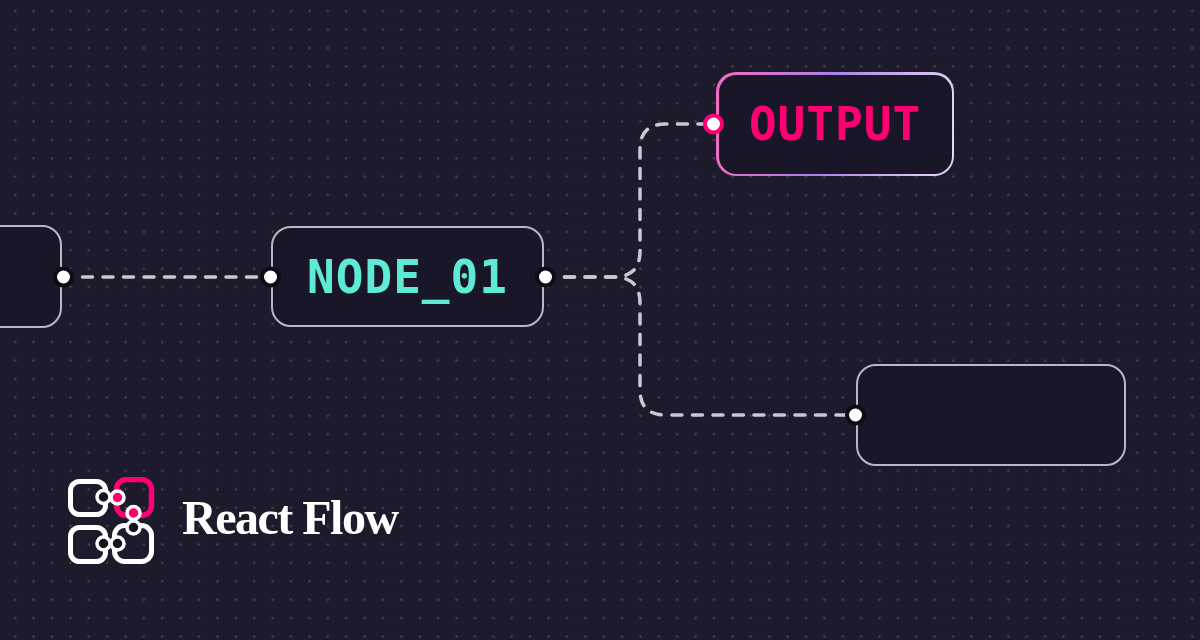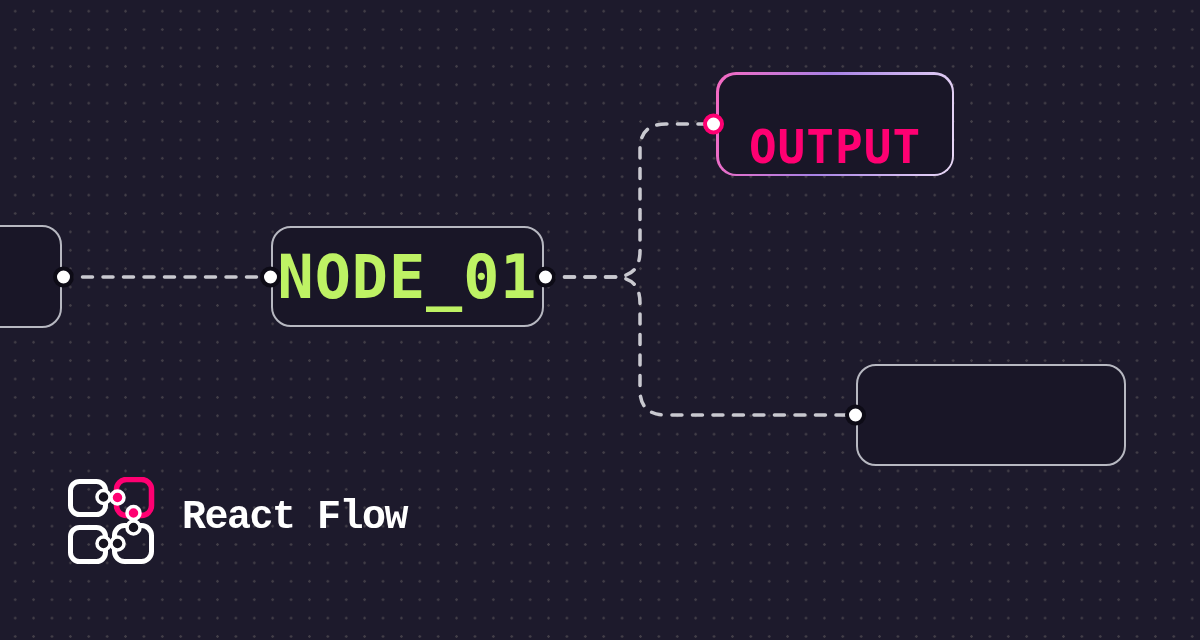--- a/index.html
+++ b/index.html
@@ -32,23 +32,23 @@
     box-sizing: border-box;
     background: #191627;
     border: 2.5px solid #b7b8c1;
     border-radius: 20px;
     display: flex;
     align-items: center;
     justify-content: center;
   }
   .node .label {
     font-weight: bold;
-    font-size: 60px;
+    font-size: 46px;
     letter-spacing: 1px;
-    color: #bef264;
+    color: #5eead4;
     user-select: none;
   }
   #node-partial { left: -122px; top: 225px; width: 184px; height: 103px; }
   #node-01      { left: 271px;  top: 226px; width: 273px; height: 101px; }
   #node-02      { left: 856px;  top: 364px; width: 270px; height: 102px; }
 
   
   #node-output {
     position: absolute;
     left: 716px; top: 72px; width: 238px; height: 104px;
@@ -56,21 +56,21 @@
     padding: 2.5px;
     border-radius: 20px;
     background: linear-gradient(100deg, #f769c2 0%, #a882e6 45%, #e9d9f6 100%);
   }
   #node-output .node-inner {
     width: 100%; height: 100%;
     box-sizing: border-box;
     background: #191627;
     border-radius: 17.5px;
     display: flex;
-    align-items: flex-end;
+    align-items: center;
     justify-content: center;
   }
   #node-output .label {
     font-weight: bold;
     font-size: 46px;
     letter-spacing: 1px;
     color: #ff0072;
     user-select: none;
   }
   .handle {
@@ -89,23 +89,23 @@
 
   
   .brand {
     position: absolute;
     left: 66px; top: 477px;
     display: flex;
     align-items: center;
     gap: 26px;
   }
   .brand-text {
-    font-family: Liberation Mono, monospace;
+    font-family: Liberation Serif, serif;
     font-weight: bold;
-    font-size: 40px;
+    font-size: 48px;
     letter-spacing: -1.5px;
     color: #ffffff;
     line-height: 1;
     padding-bottom: 6px;
     user-select: none;
   }
 </style>
 </head>
 <body>
 

